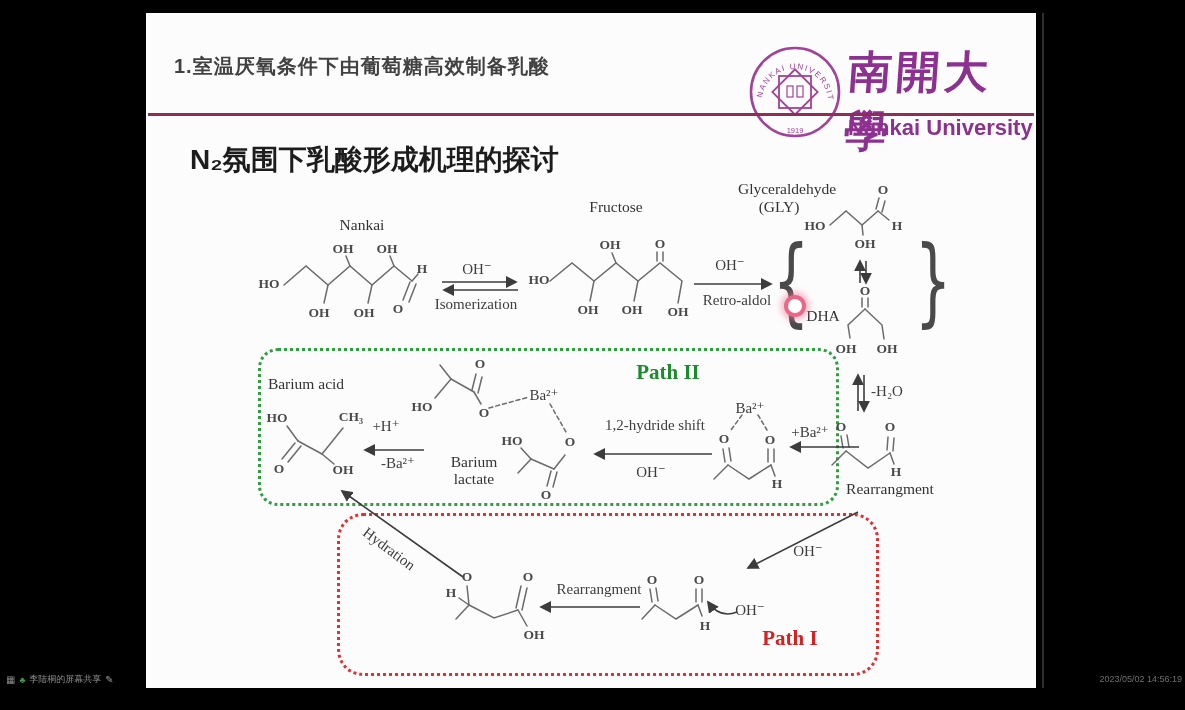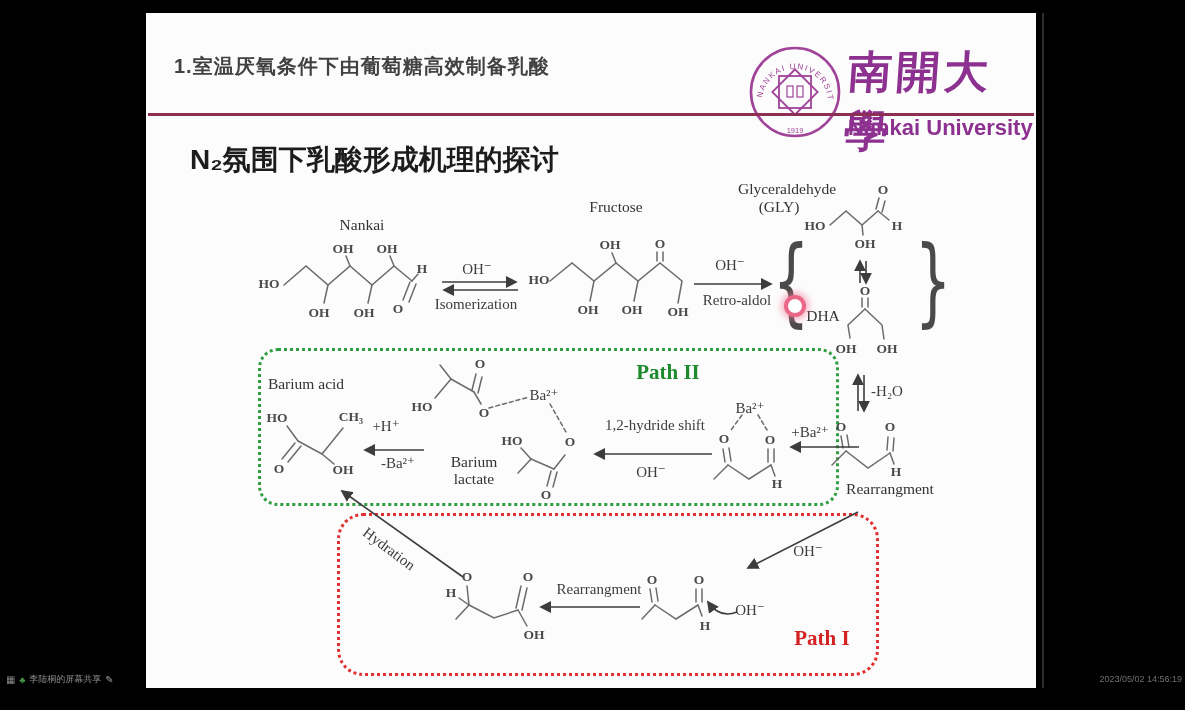--- a/index.html
+++ b/index.html
@@ -211,21 +211,21 @@
         <span class="dlbl name" style="left: 216px; top: 212px;">Nankai</span>
         <span class="dlbl name" style="left: 470px; top: 194px;">Fructose</span>
         <span class="dlbl name" style="left: 641px; top: 176px;">Glyceraldehyde</span>
         <span class="dlbl name" style="left: 633px; top: 194px;">(GLY)</span>
         <span class="dlbl name" style="left: 677px; top: 303px;">DHA</span>
         <span class="dlbl name" style="left: 744px; top: 476px;">Rearrangment</span>
         <span class="dlbl name" style="left: 160px; top: 371px;">Barium acid</span>
         <span class="dlbl name" style="left: 328px; top: 457px;">Barium
 lactate</span>
         <span class="dlbl p2" style="left: 522px; top: 360px;">Path II</span>
-        <span class="dlbl p1" style="left: 676px; top: 626px;">Path I</span>
+        <span class="dlbl p1" style="left: 644px; top: 626px;">Path I</span>
         <span class="dlbl" style="left: 331px; top: 256px;">OH⁻</span>
         <span class="dlbl" style="left: 330px; top: 291px;">Isomerization</span>
         <span class="dlbl" style="left: 584px; top: 252px;">OH⁻</span>
         <span class="dlbl" style="left: 591px; top: 287px;">Retro-aldol</span>
         <span class="dlbl" style="left: 741px; top: 378px; text-align: right;">-H₂O</span>
         <span class="dlbl" style="left: 240px; top: 413px;">+H⁺</span>
         <span class="dlbl" style="left: 252px; top: 450px;">-Ba²⁺</span>
         <span class="dlbl" style="left: 509px; top: 412px;">1,2-hydride shift</span>
         <span class="dlbl" style="left: 505px; top: 459px;">OH⁻</span>
         <span class="dlbl" style="left: 664px; top: 419px;">+Ba²⁺</span>

